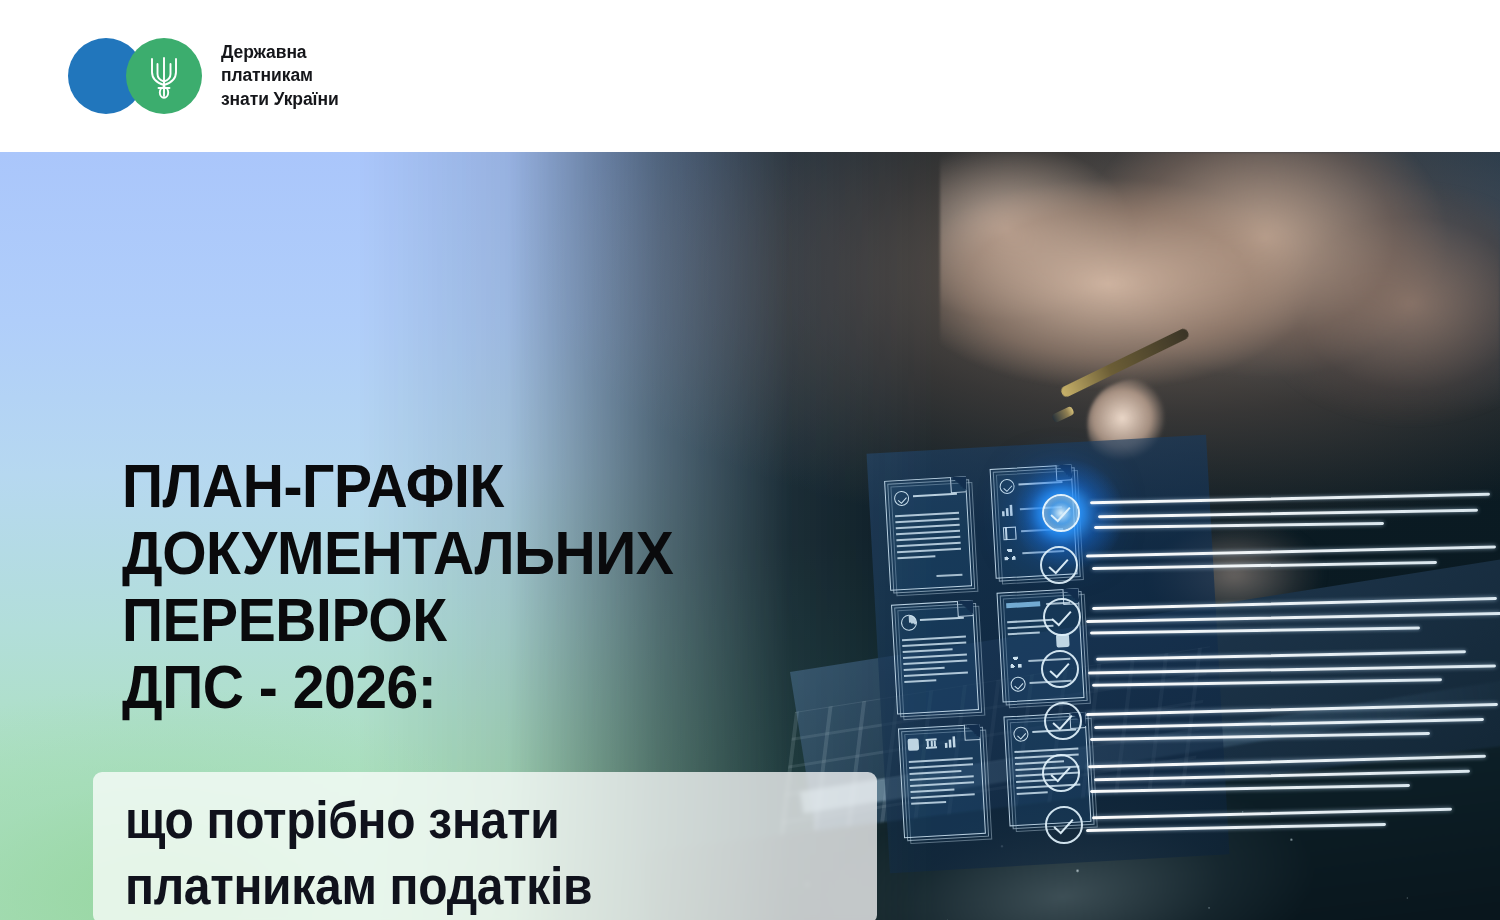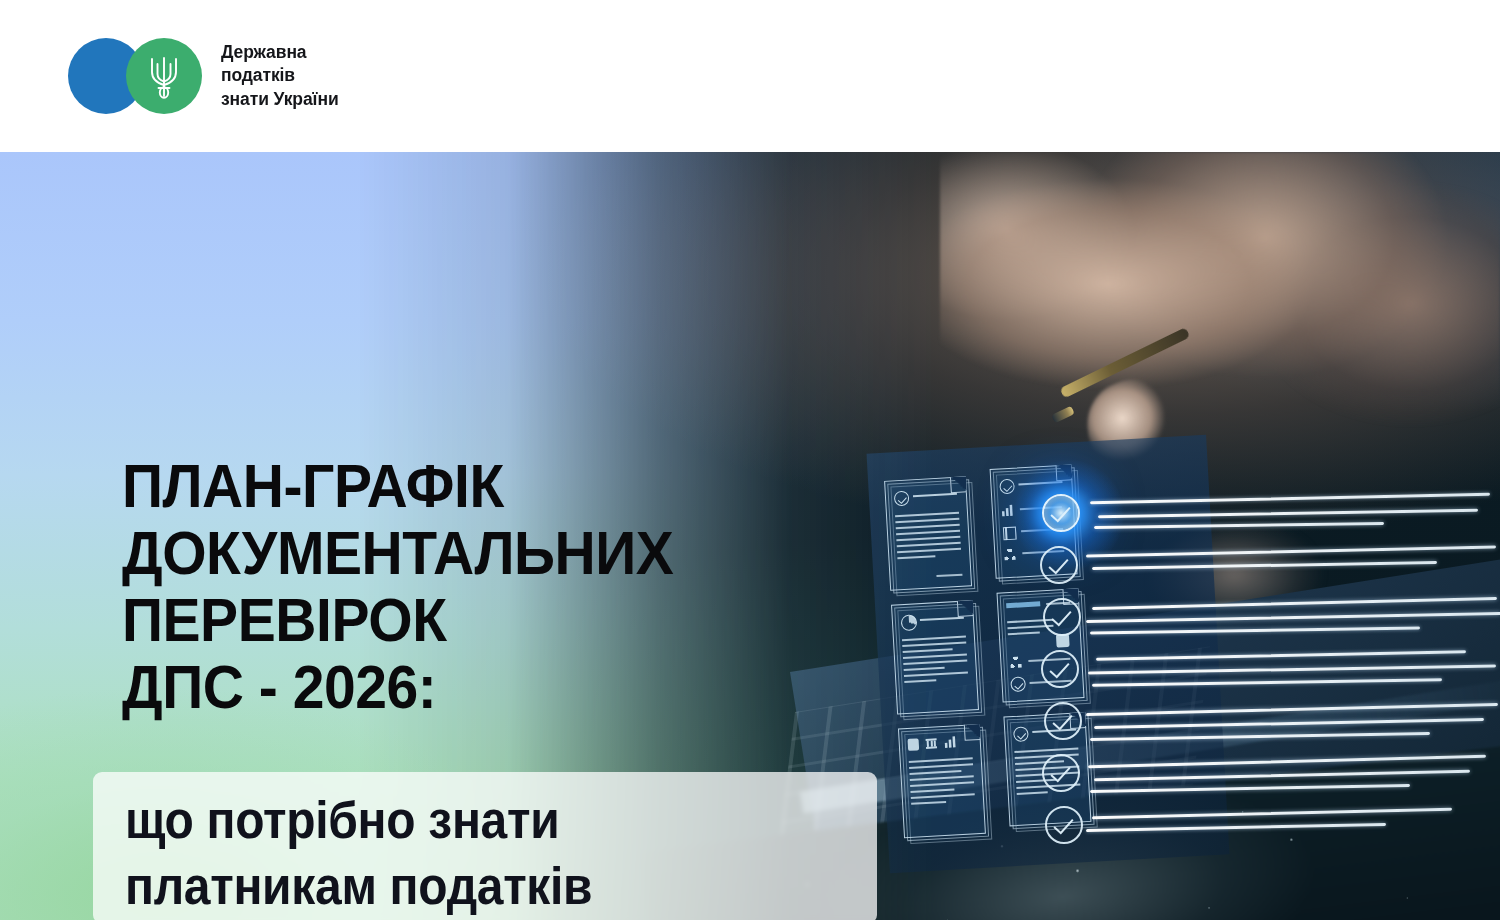--- a/index.html
+++ b/index.html
@@ -491,19 +491,19 @@
             <path d="M30 7 L30 20 C30 27 25 31 18 33"></path>
             <path d="M11.5 12 L11.5 22 C11.5 26.5 14.5 28.5 18 29.5"></path>
             <path d="M24.5 12 L24.5 22 C24.5 26.5 21.5 28.5 18 29.5"></path>
             <path d="M12.5 36 L23.5 36"></path>
             <ellipse cx="18" cy="40.5" rx="4.2" ry="5.2"></ellipse>
           </g>
         </svg>
       </div>
       <div class="logo-text">
         <div>Державна</div>
-        <div>податків</div>
+        <div>платникам</div>
         <div>знати України</div>
       </div>
     </div>
   </div>
 
 </div>
 
 </body></html>

